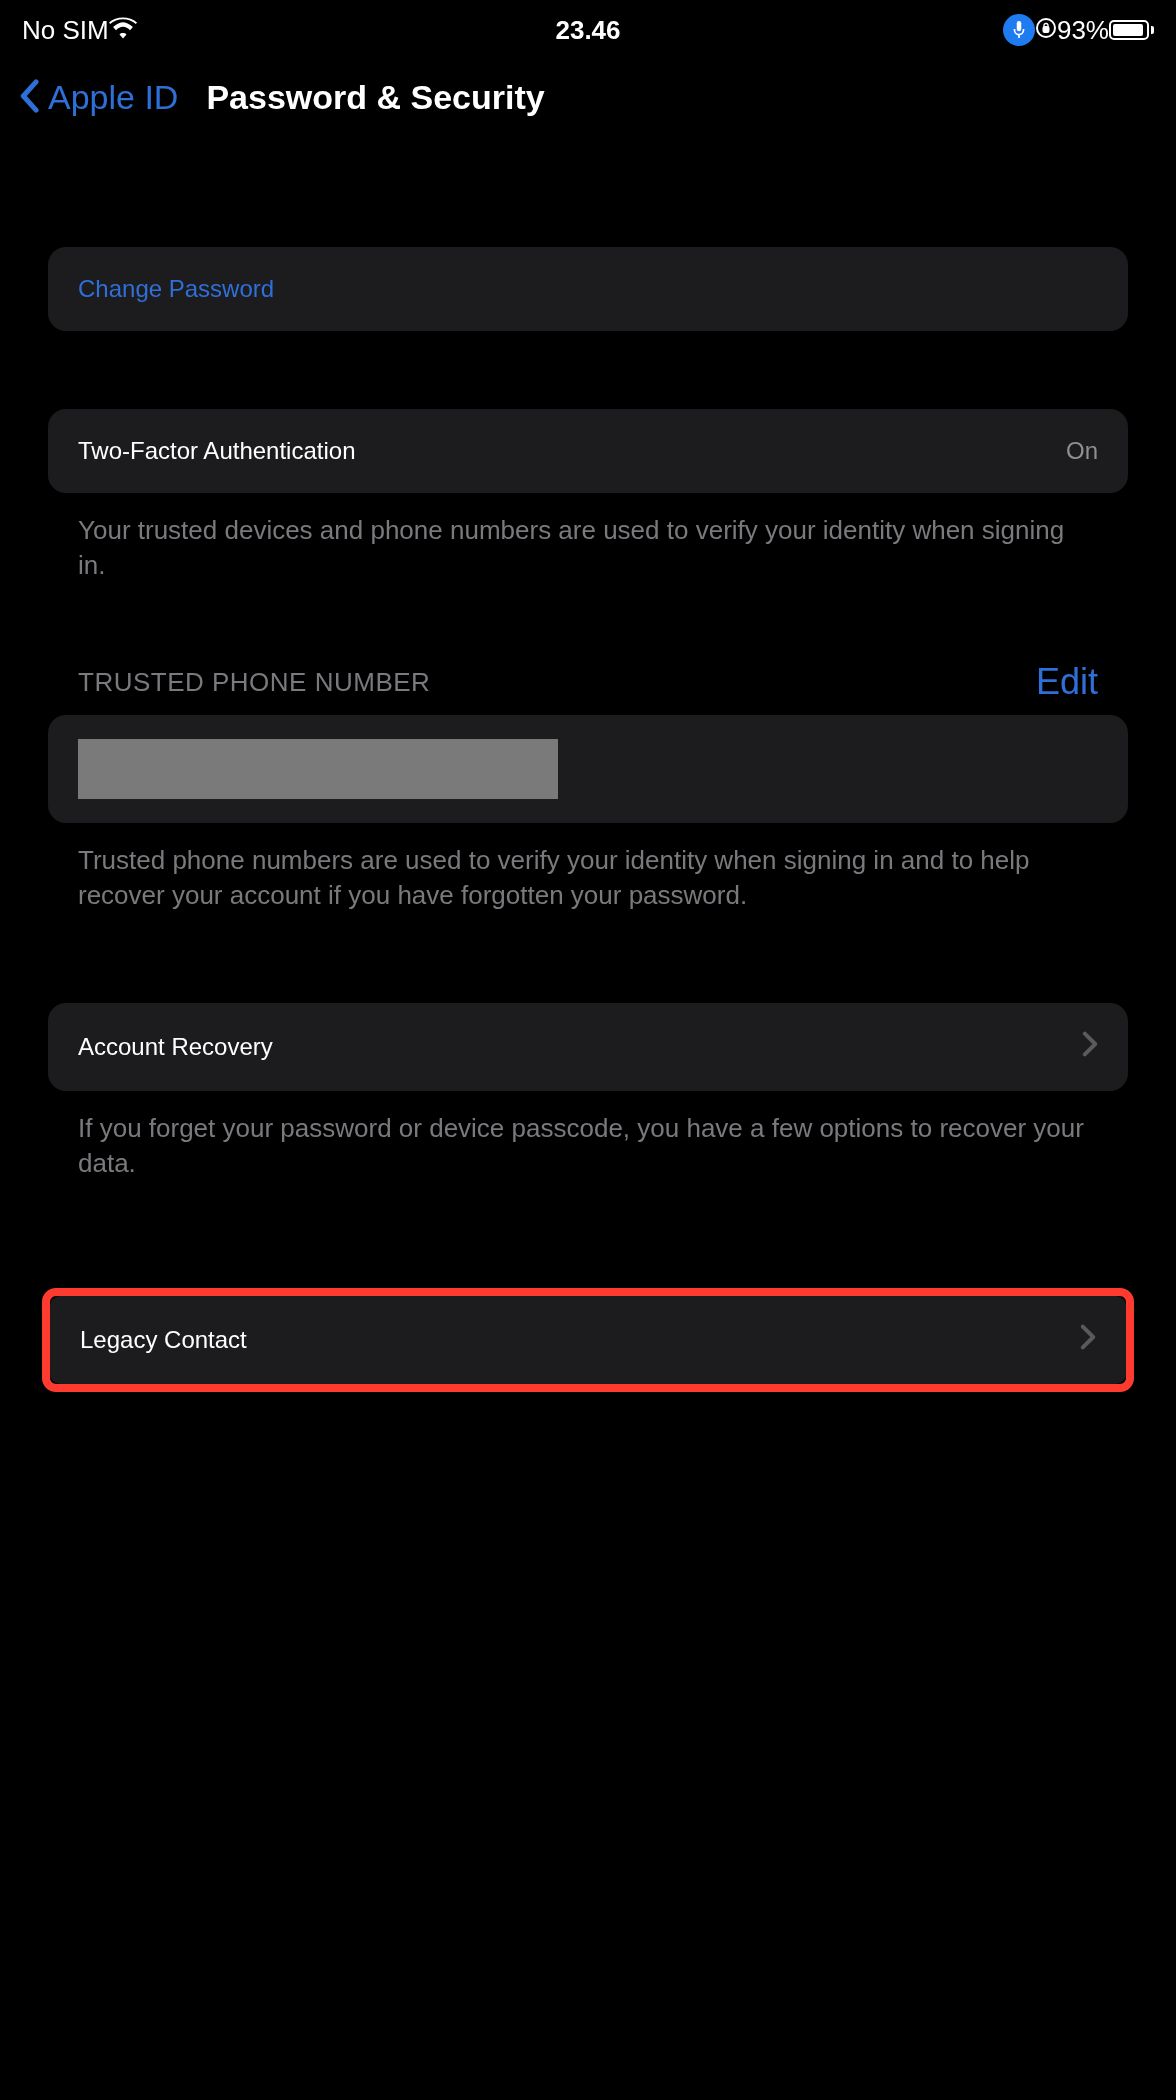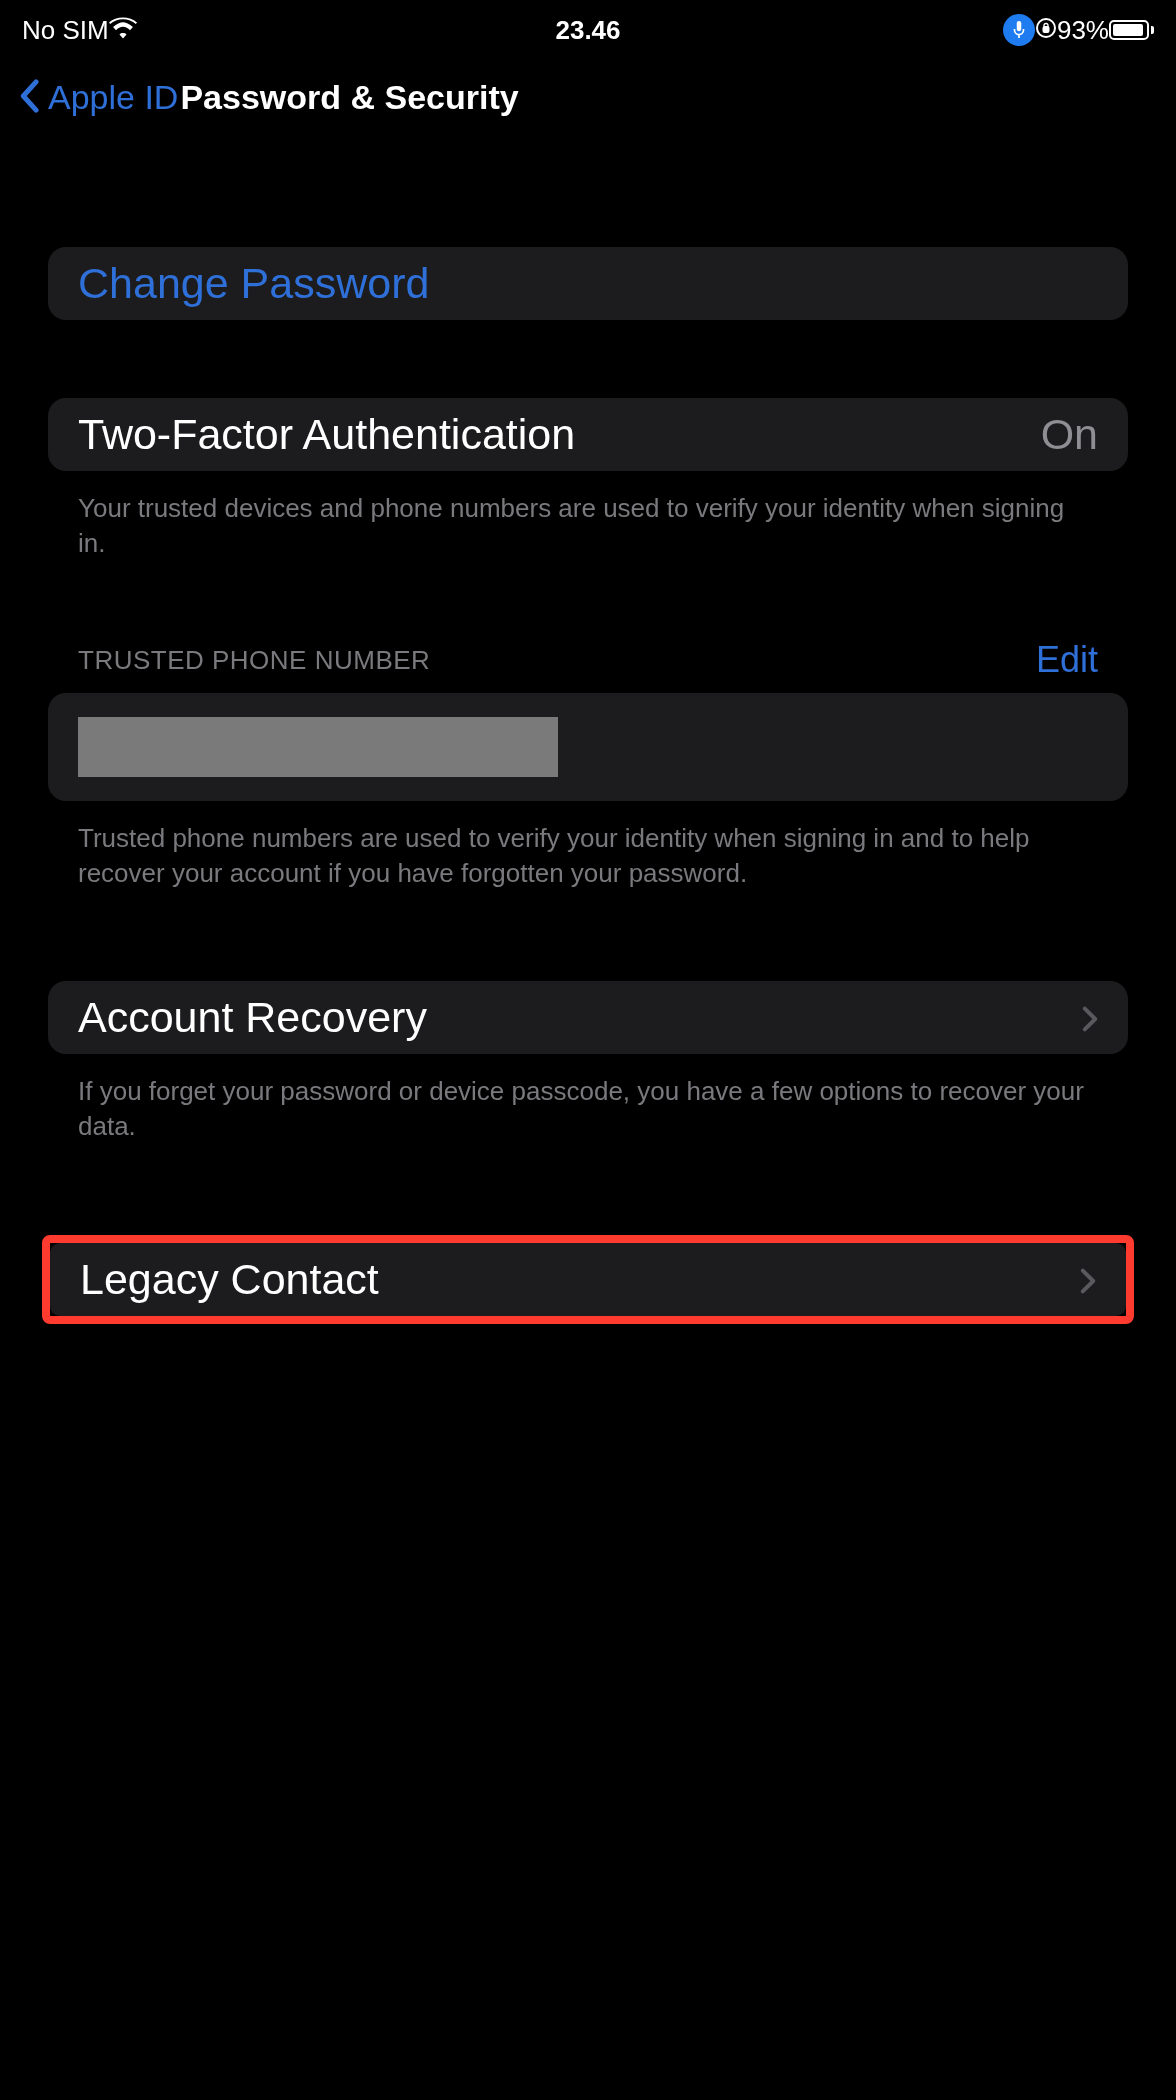--- a/index.html
+++ b/index.html
@@ -93,44 +93,44 @@
       margin-right: 8px;
     }
     .back-chevron svg {
       width: 22px;
       height: 34px;
     }
     .back-label {
       color: #2f6fd8;
       font-size: 34px;
       font-weight: 400;
-      margin-right: 2px;
+      margin-right: 28px;
     }
     .nav-title {
       color: #fff;
       font-size: 34px;
       font-weight: 600;
     }
     .content {
       padding: 0 48px;
     }
     .spacer-lg {
       height: 90px;
     }
     .cell-group {
       background: #1c1c1e;
       border-radius: 18px;
       overflow: hidden;
     }
     .cell {
-      padding: 12px 30px;
+      padding: 28px 30px;
       display: flex;
       align-items: center;
       justify-content: space-between;
-      font-size: 43px;
+      font-size: 24px;
     }
     .cell-link {
       color: #2f6fd8;
       font-weight: 400;
     }
     .cell-label {
       color: #fff;
       font-weight: 400;
     }
     .cell-value {
@@ -172,22 +172,22 @@
     .redacted-block {
       width: 480px;
       height: 60px;
       background: #7a7a7a;
     }
     .section-gap {
       height: 90px;
     }
     .highlight {
       border: 8px solid #ff3b30;
-      border-radius: 8px;
-      margin: 0 -6px;
+      border-radius: 14px;
+      margin: 16px -6px;
     }
     .highlight .cell-group {
       border-radius: 10px;
     }
   </style>
 </head>
 <body>
 
 <div class="status-bar">
   <div class="status-left">

